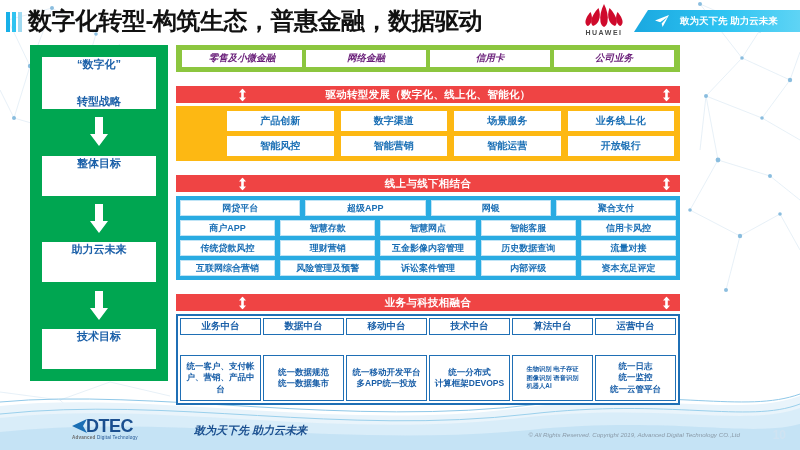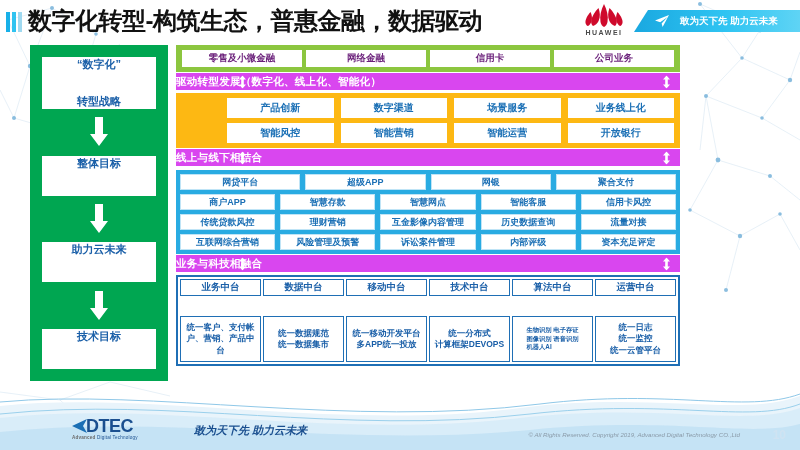--- a/index.html
+++ b/index.html
@@ -82,33 +82,33 @@
 
   
   .right-col {
     position: absolute; left: 176px; top: 45px;
     width: 504px; z-index: 4;
   }
 
   
   .green-band {
     background: #8cc63f; padding: 5px 6px;
-    display: flex; gap: 4px;
+    display: flex; gap: 4px; font-style: italic;
   }
   .green-band .cell {
     flex: 1; background: #ffffff; height: 17px;
     display: flex; align-items: center; justify-content: center;
     font-size: 9.5px; font-weight: bold; color: #6a1f7a;
   }
 
   
   .gray-bar {
-    position: relative; height: 17px; margin-top: 1px;
-    background: #d946ef;
-    display: flex; align-items: center; justify-content: flex-start;
+    position: relative; height: 17px; margin-top: 14px;
+    background: #ef4444;
+    display: flex; align-items: center; justify-content: center;
   }
   .gray-bar .gb-label {
     color: #ffffff; font-size: 10.5px; font-weight: bold; letter-spacing: .3px;
   }
   .gray-bar .updown {
     position: absolute; top: 50%; transform: translateY(-50%);
   }
   .gray-bar .updown.l { left: 62px; }
   .gray-bar .updown.r { left: 486px; }
 

